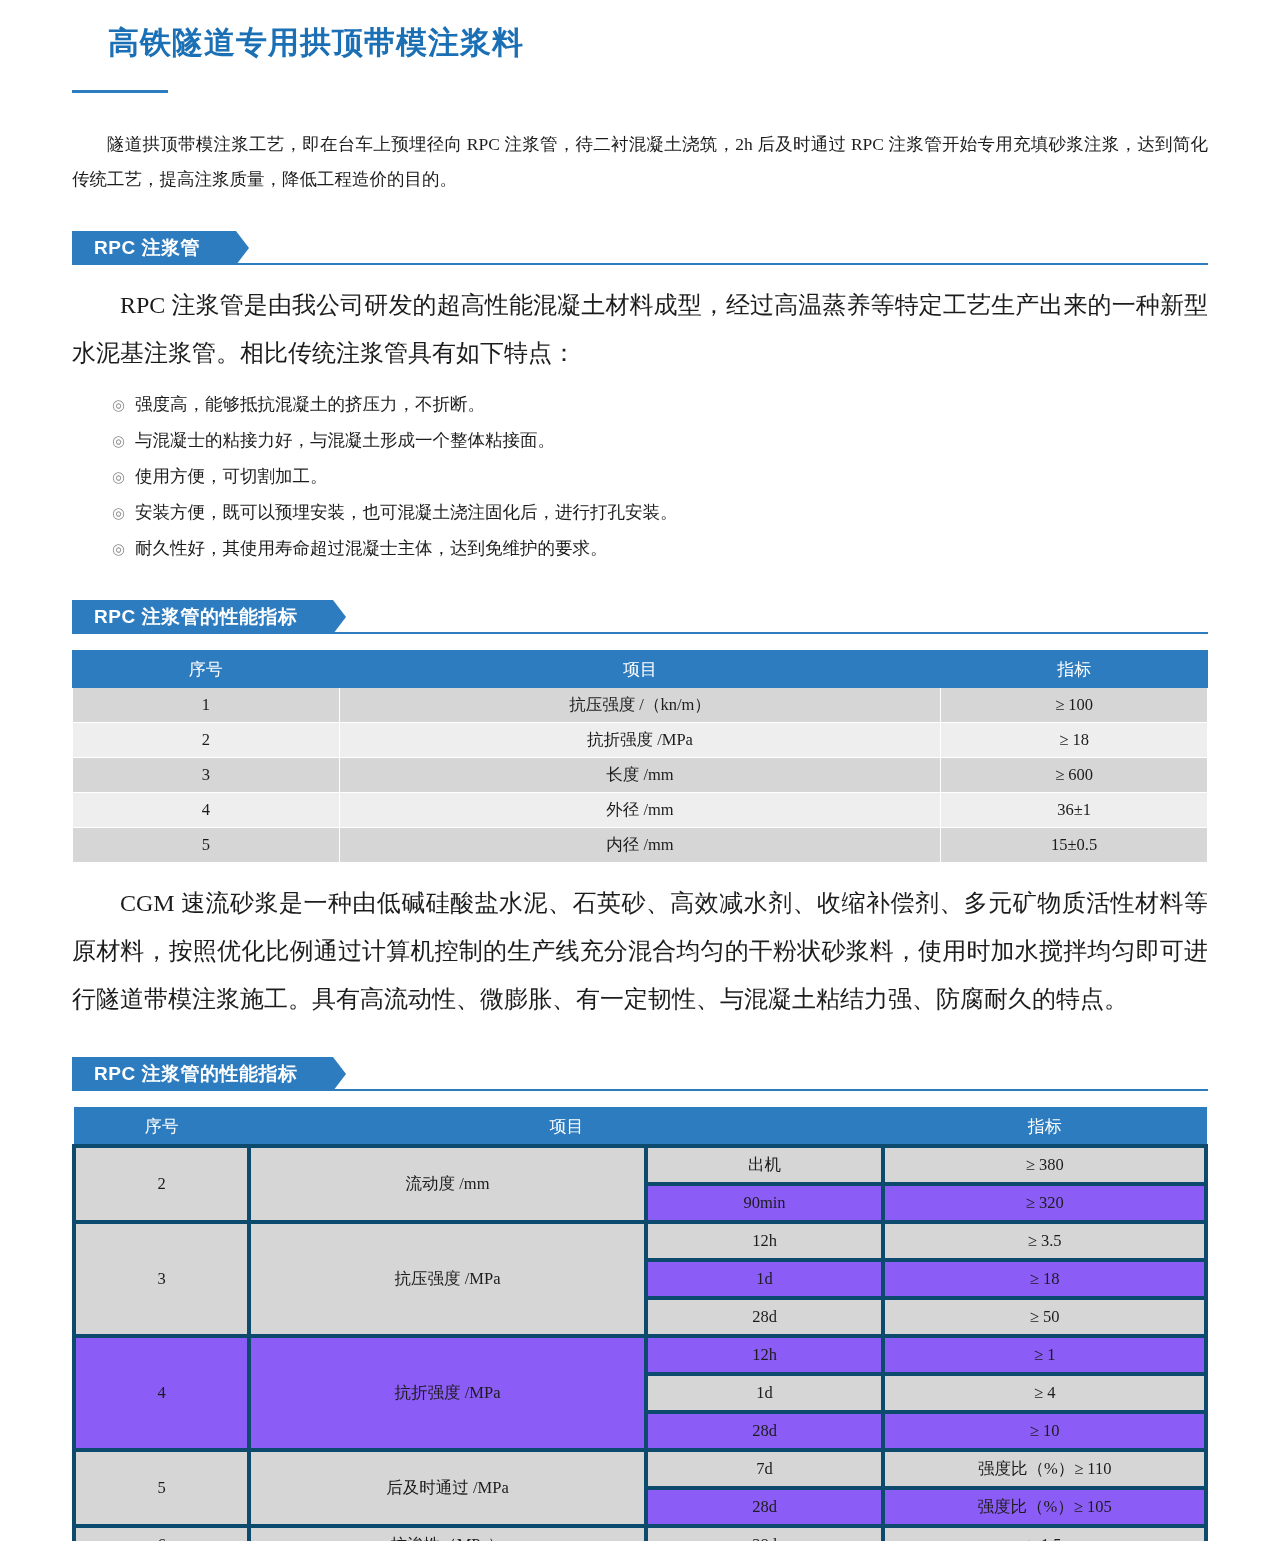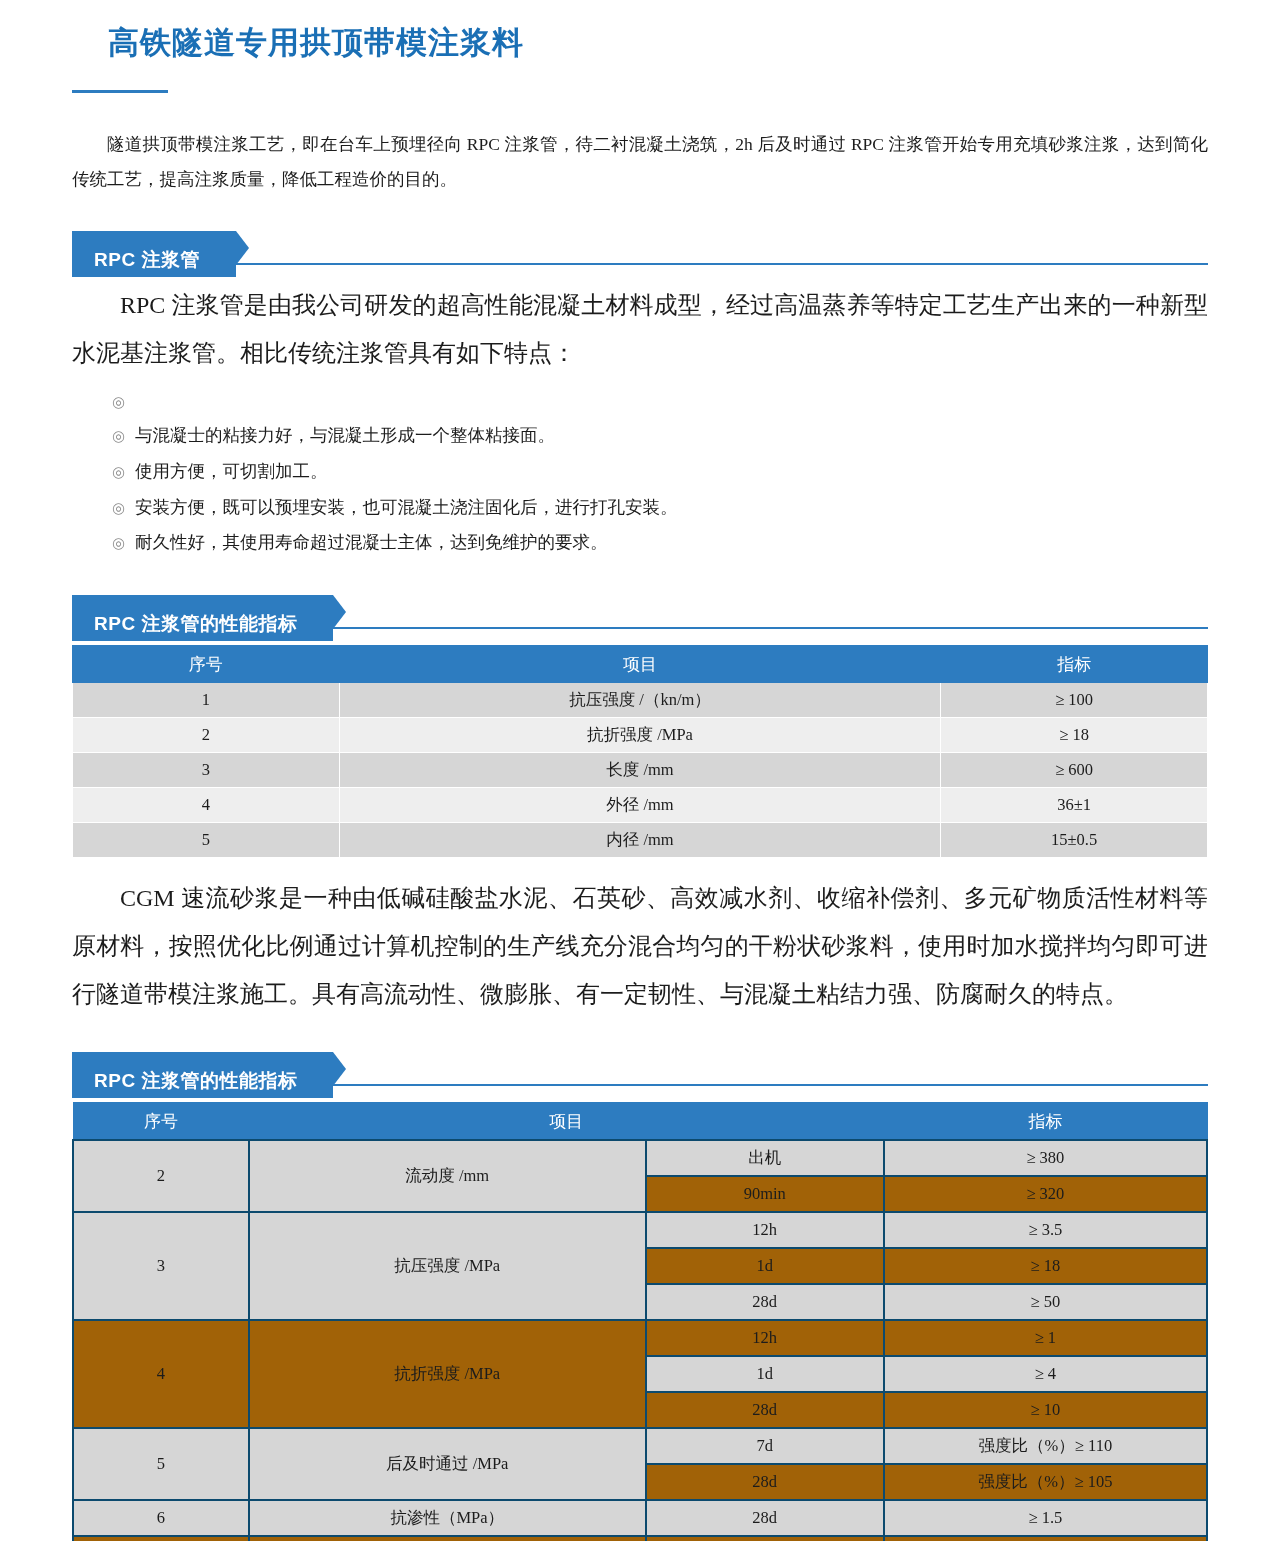--- a/index.html
+++ b/index.html
@@ -57,21 +57,21 @@
   }
   .section-head .banner {
     display: inline-block;
     position: relative;
     background: #2d7cc0;
     color: #ffffff;
     font-family: "Liberation Sans", "DejaVu Sans", sans-serif;
     font-size: 19px;
     font-weight: bold;
     line-height: 34px;
-    padding: 12px 36px 0 22px;
+    padding: 0 36px 0 22px;
     letter-spacing: 0.5px;
     z-index: 2;
   }
   .section-head .banner::after {
     content: "";
     position: absolute;
     right: -13px;
     top: 0;
     width: 0;
     height: 0;
@@ -157,27 +157,27 @@
     background: #2d7cc0;
     color: #ffffff;
     font-weight: normal;
     font-family: "Liberation Sans", "DejaVu Sans", sans-serif;
     font-size: 17px;
     height: 34px;
     border: 1px solid #2d7cc0;
     text-align: center;
   }
   table.spec2 td {
-    border: 2px solid #0c4a6e;
+    border: 4px solid #0c4a6e;
     text-align: center;
     height: 32px;
     color: #1c1c1c;
   }
   .cA { background: #d6d6d6; }
-  .cB { background: #a16207; }
+  .cB { background: #8b5cf6; }
 </style>
 </head>
 <body>
 
 <div class="page">
 
   <h1 class="doc-title">高铁隧道专用拱顶带模注浆料</h1>
   <div class="title-rule"></div>
 
   <p class="intro">隧道拱顶带模注浆工艺，即在台车上预埋径向 RPC 注浆管，待二衬混凝土浇筑，2h 后及时通过 RPC 注浆管开始专用充填砂浆注浆，达到简化传统工艺，提高注浆质量，降低工程造价的目的。</p>
@@ -185,20 +185,21 @@
   <div class="section-head">
     <span class="banner">RPC 注浆管</span>
     <span class="underline"></span>
   </div>
 
   <p class="body-par">RPC 注浆管是由我公司研发的超高性能混凝土材料成型，经过高温蒸养等特定工艺生产出来的一种新型水泥基注浆管。相比传统注浆管具有如下特点：</p>
 
   <ul class="feature-list">
     <li>
       <span class="bullet">◎</span>
+      <span>强度高，能够抵抗混凝土的挤压力，不折断。</span>
     </li>
     <li>
       <span class="bullet">◎</span>
       <span>与混凝士的粘接力好，与混凝土形成一个整体粘接面。</span>
     </li>
     <li>
       <span class="bullet">◎</span>
       <span>使用方便，可切割加工。</span>
     </li>
     <li>

